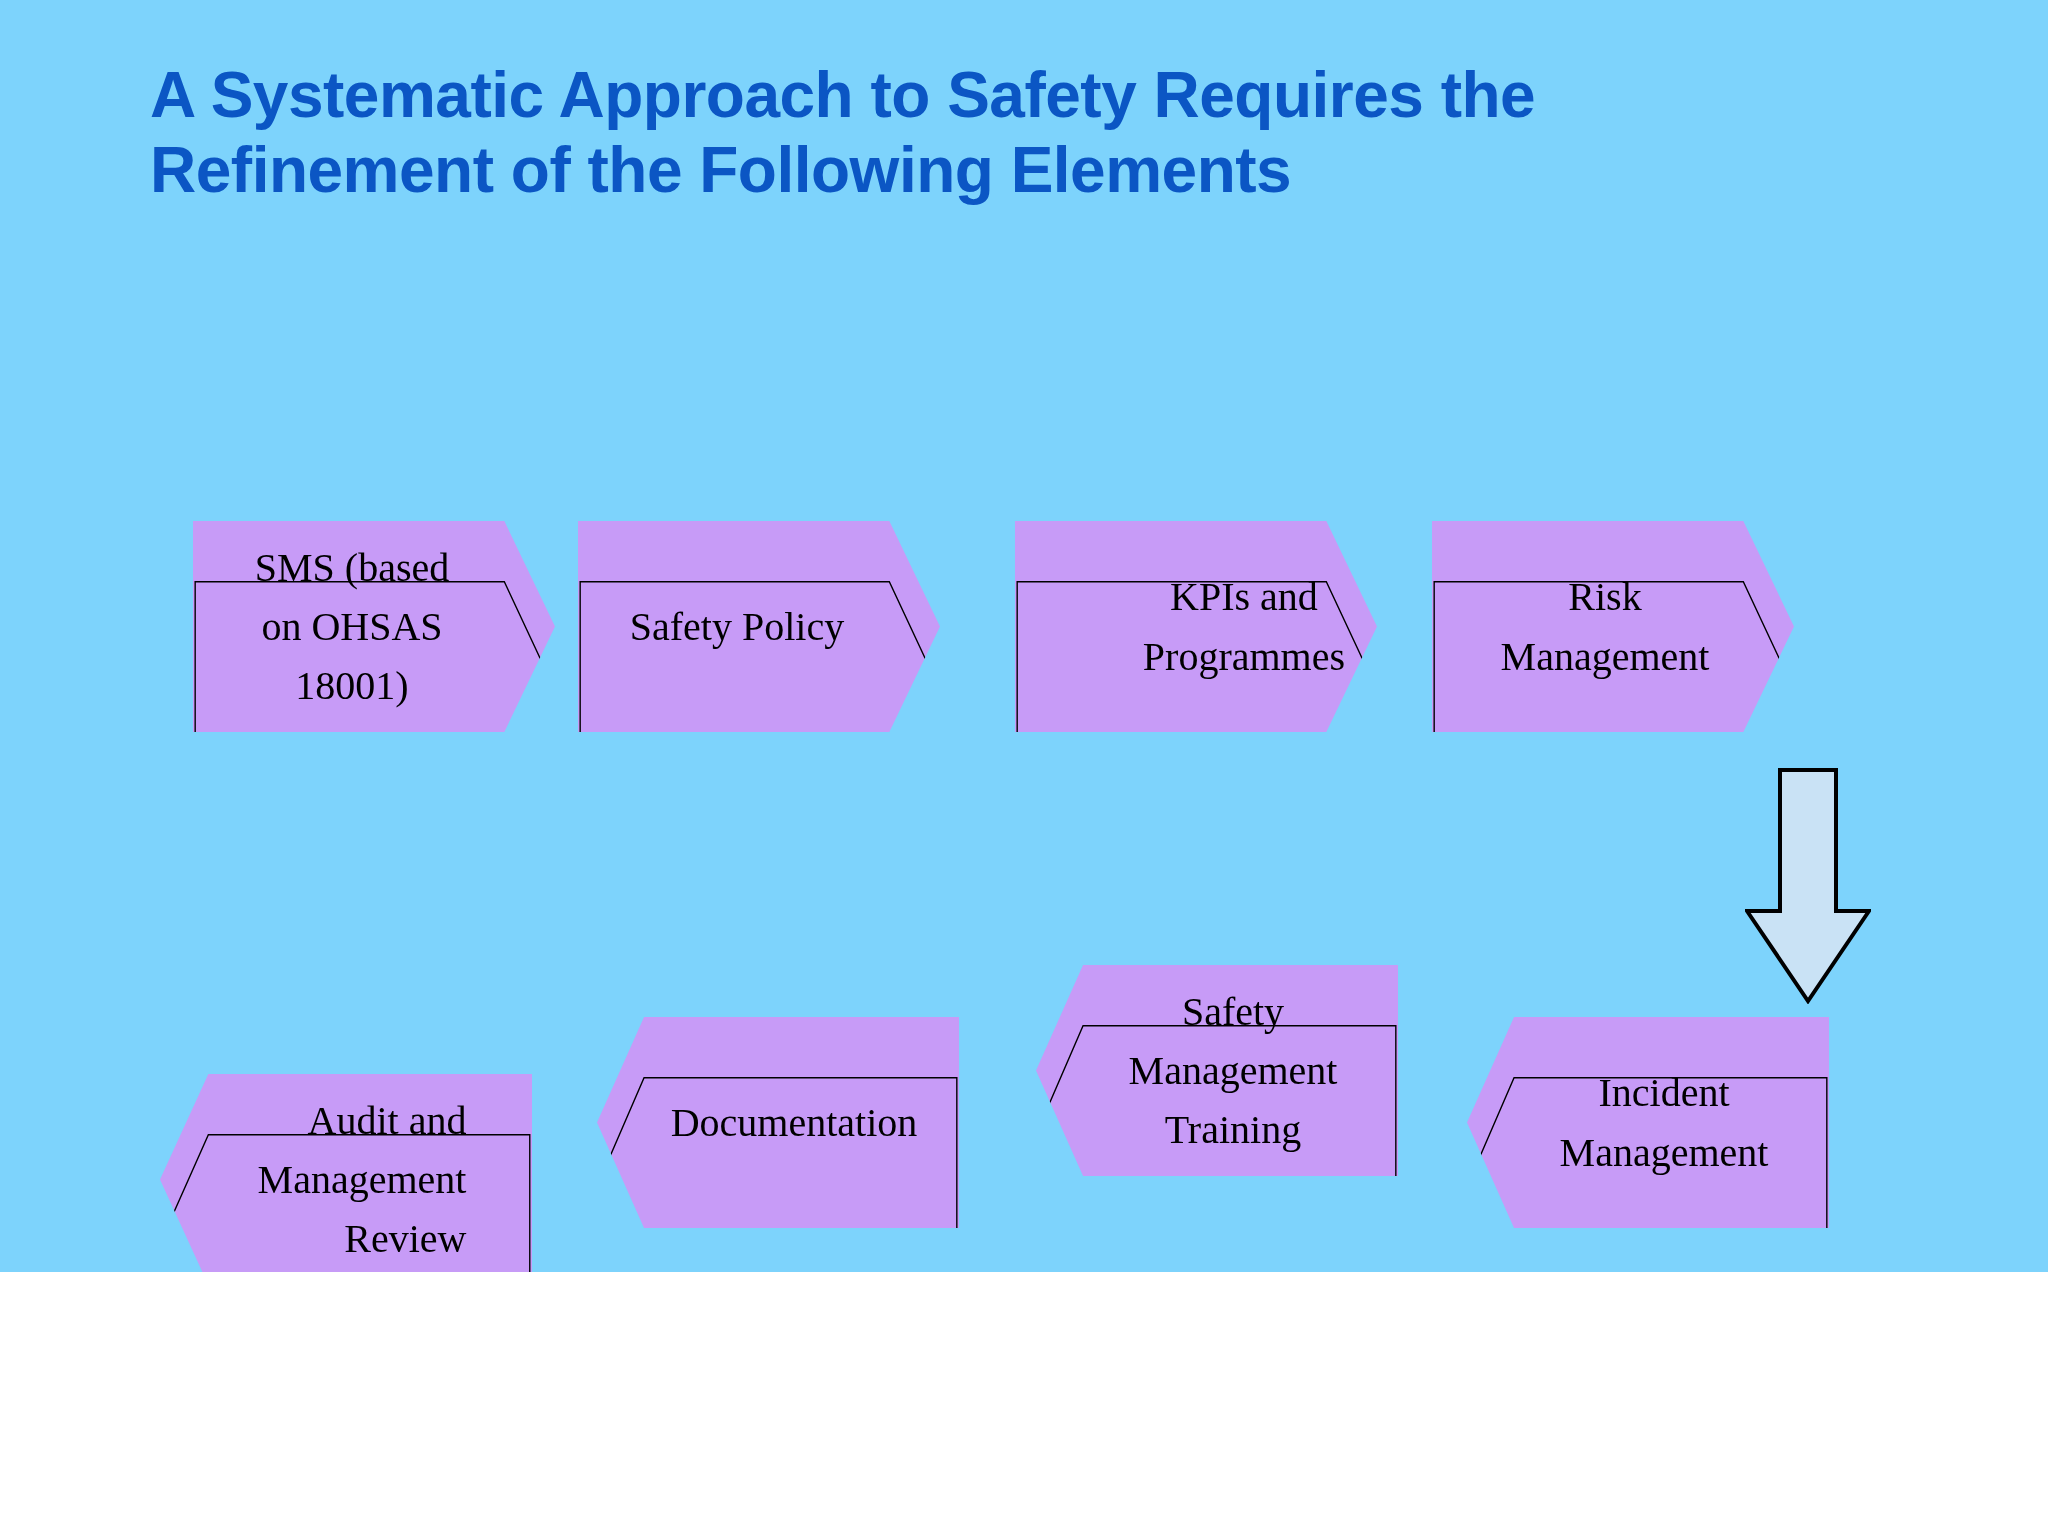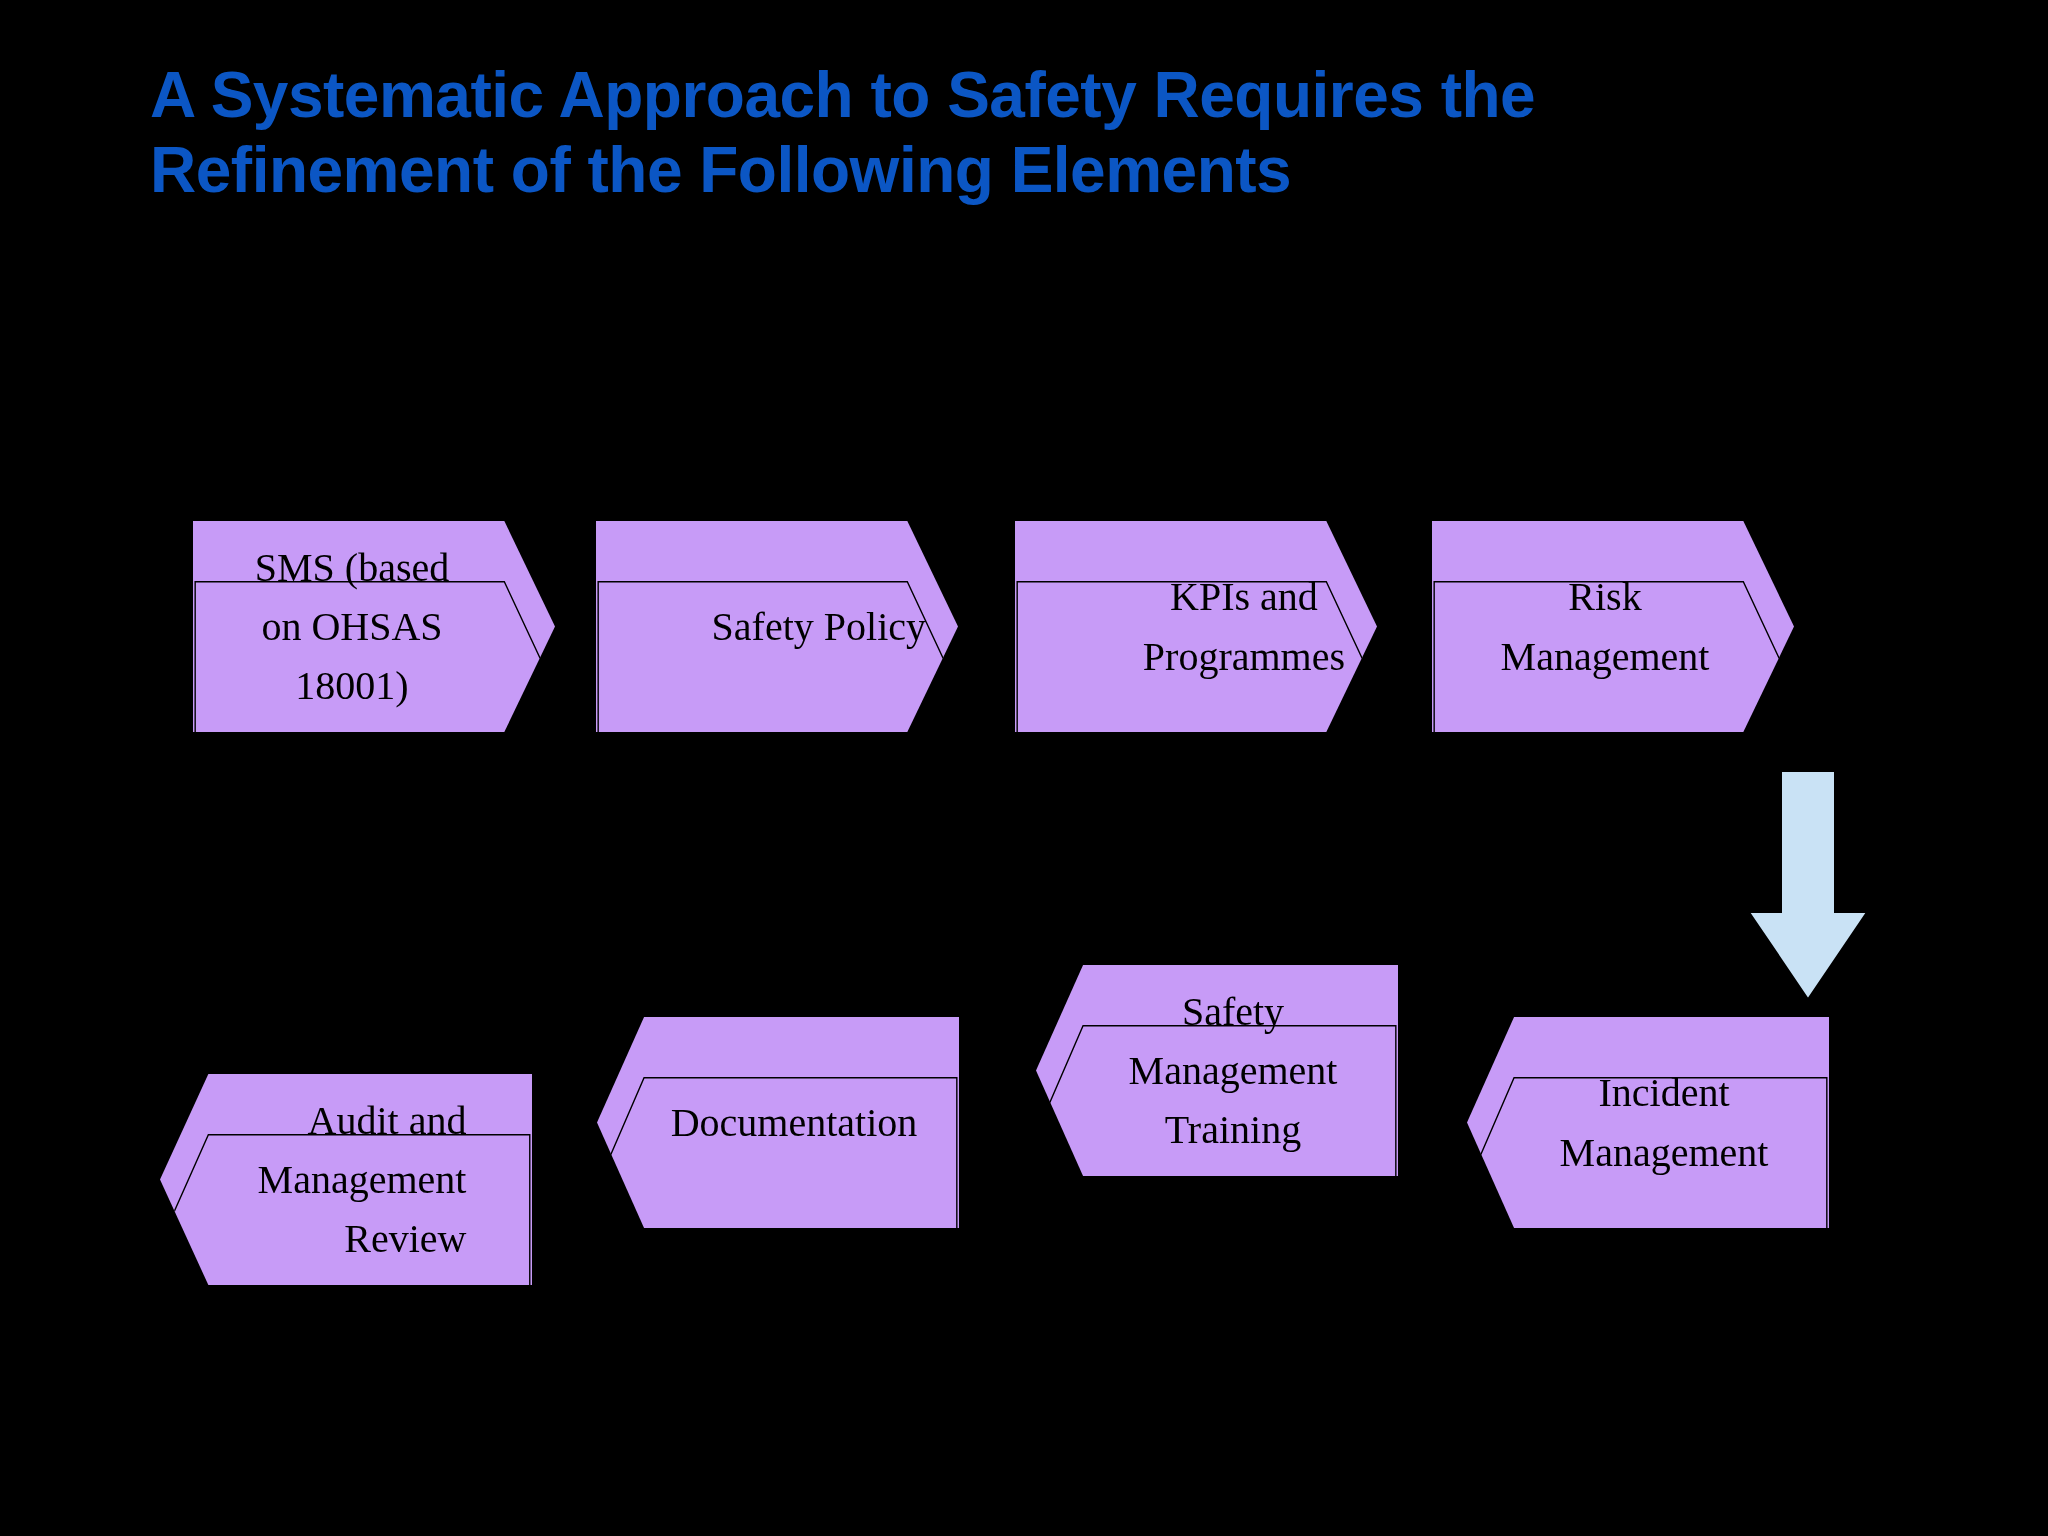--- a/index.html
+++ b/index.html
@@ -4,22 +4,22 @@
 <title>Safety Elements Slide</title>
 <style>
   html, body {
     margin: 0;
     padding: 0;
     background: #ffffff;
   }
   #slide {
     position: relative;
     width: 2048px;
-    height: 1536px;
-    background: #000000;
+    height: 1272px;
+    background: #7dd3fc;
     overflow: hidden;
     font-family: "Liberation Serif", "DejaVu Serif", serif;
   }
 
   
   #title {
     position: absolute;
     left: 150px;
     top: 58px;
     width: 1800px;
@@ -97,21 +97,21 @@
     <span class="chev-outline">
       <svg viewBox="0 0 100 100" preserveAspectRatio="none">
         <polygon points="0.6,0.8 86,0.8 99.4,50 86,99.2 0.6,99.2" fill="none" stroke="#000000" stroke-width="1.4" vector-effect="non-scaling-stroke"></polygon>
       </svg>
     </span>
     <span class="chev-label">SMS (based
 on OHSAS
 18001)</span>
   </div>
 
-  <div class="chev right" style="left:596px; top:521px; width:362px; height:211px;justify-content:flex-end;">
+  <div class="chev right" style="left:578px; top:521px; width:362px; height:211px;">
     <span class="chev-outline">
       <svg viewBox="0 0 100 100" preserveAspectRatio="none">
         <polygon points="0.6,0.8 86,0.8 99.4,50 86,99.2 0.6,99.2" fill="none" stroke="#000000" stroke-width="1.4" vector-effect="non-scaling-stroke"></polygon>
       </svg>
     </span>
     <span class="chev-label">Safety Policy</span>
   </div>
 
   <div class="chev right" style="left:1015px; top:521px; width:362px; height:211px;justify-content:flex-end;">
     <span class="chev-outline">

